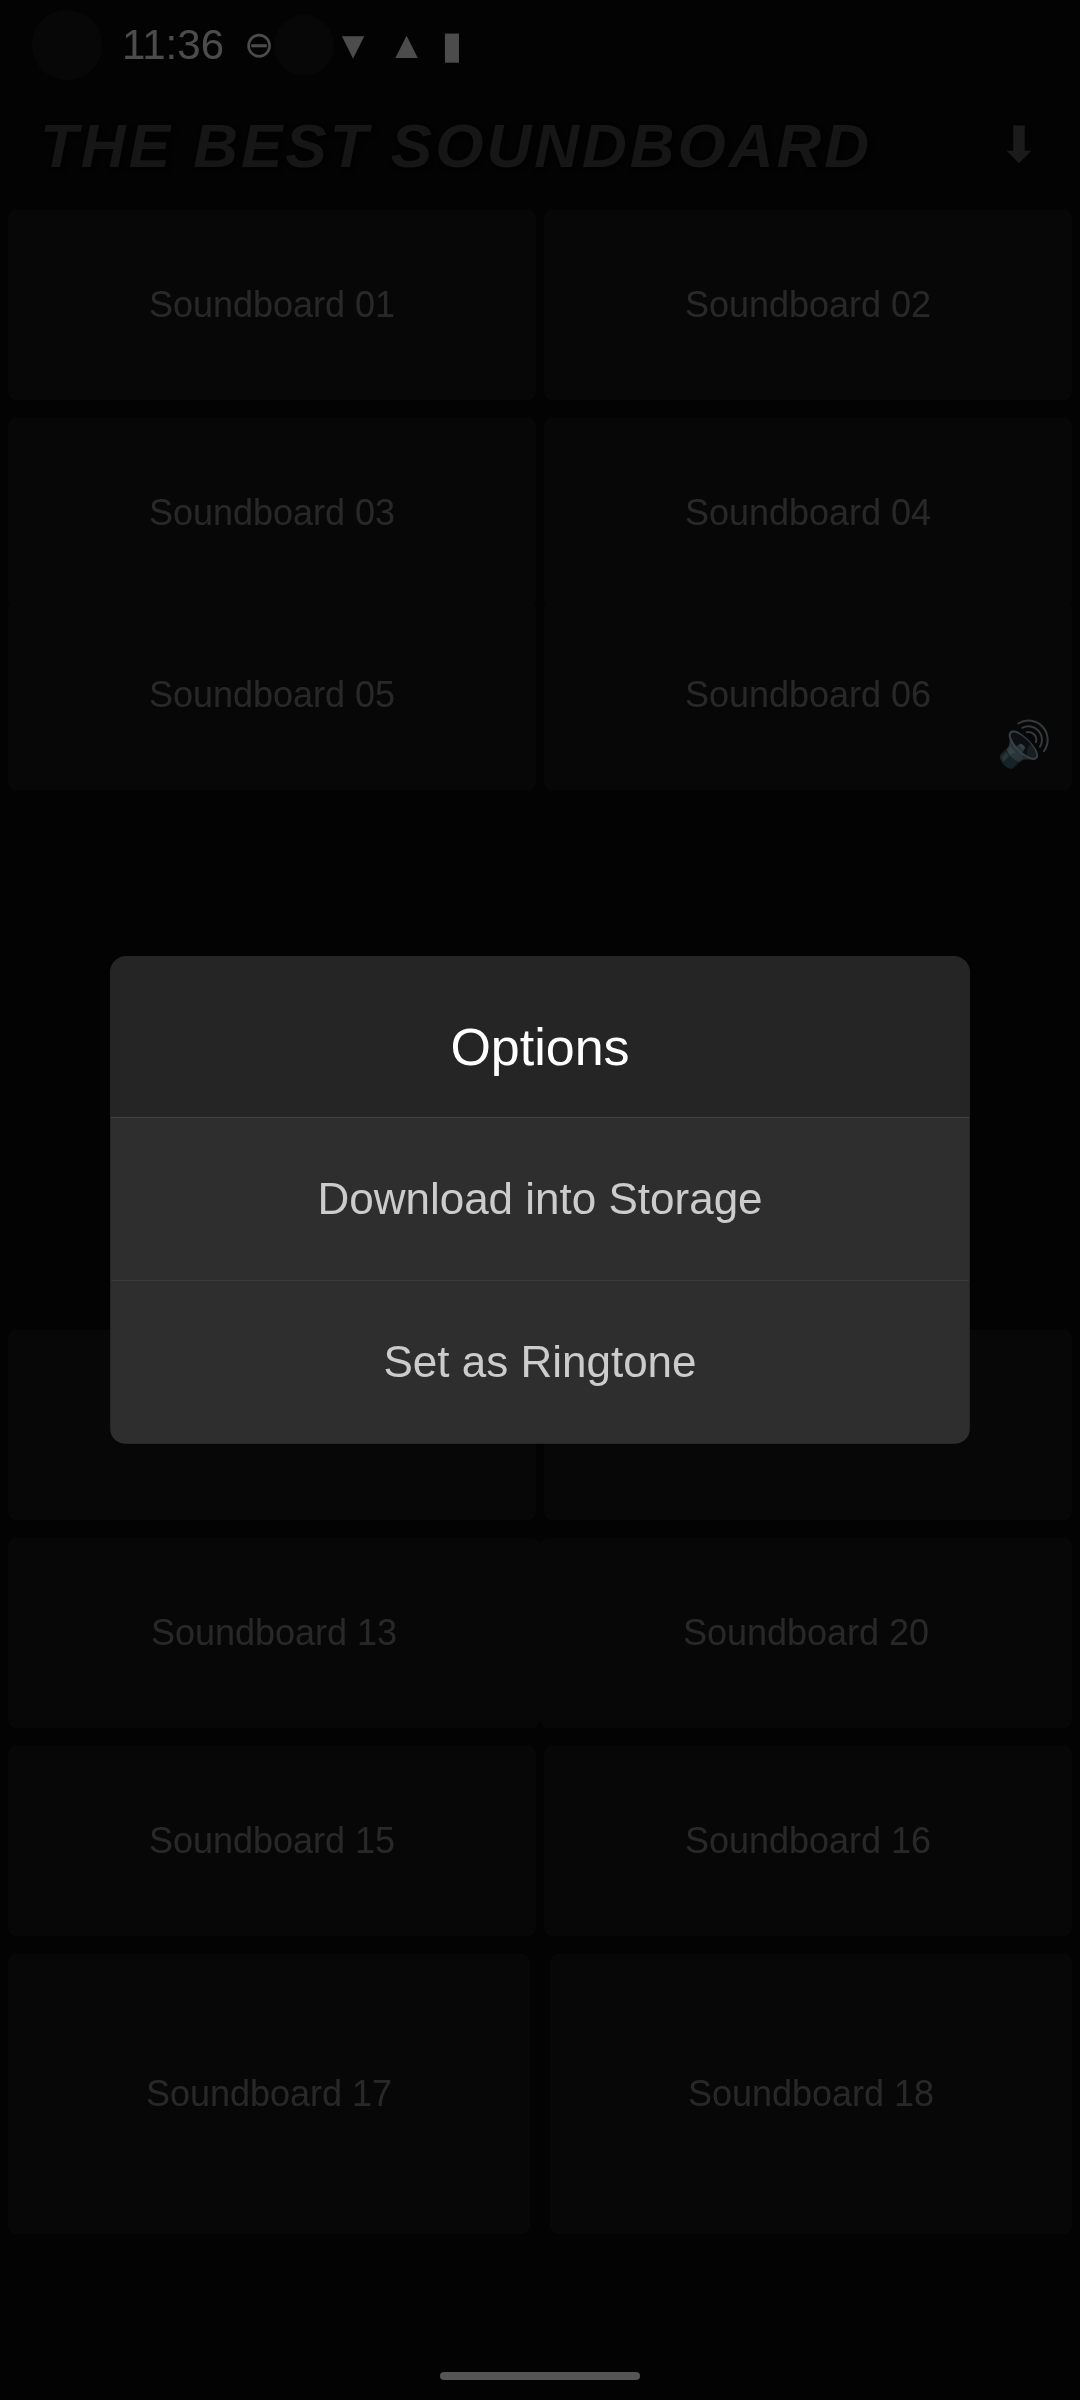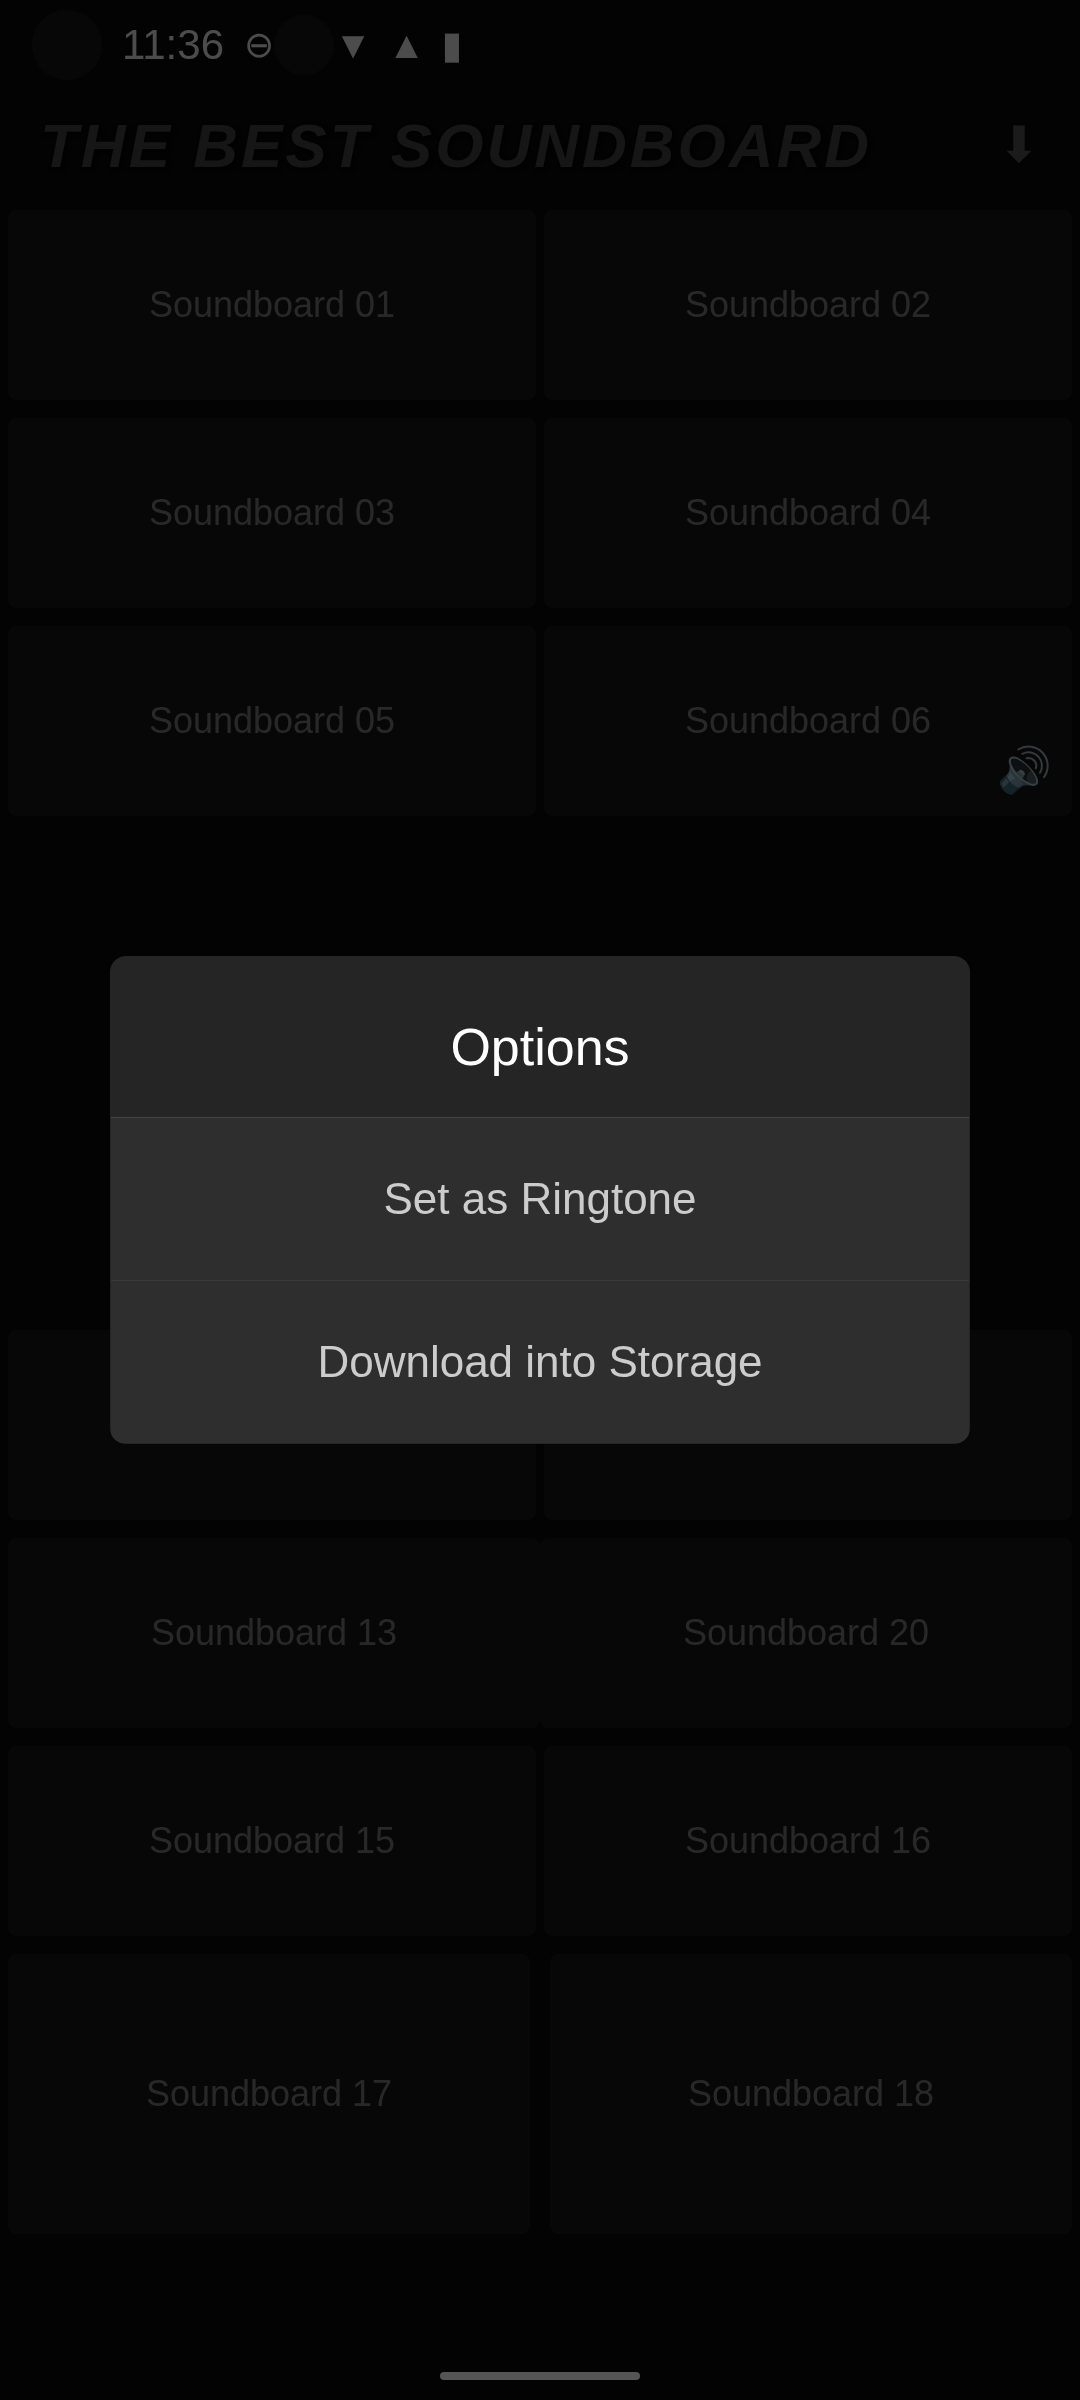--- a/index.html
+++ b/index.html
@@ -213,21 +213,21 @@
 
 <div style="position:absolute;top:418px;left:8px;right:8px;display:grid;grid-template-columns:1fr 1fr;gap:8px;">
   <div class="grid-item">
     <span class="grid-item-label">Soundboard 03</span>
   </div>
   <div class="grid-item">
     <span class="grid-item-label">Soundboard 04</span>
   </div>
 </div>
 
-<div style="position:absolute;top:626px;left:8px;right:8px;display:grid;grid-template-columns:1fr 1fr;gap:8px;">
+<div style="position:absolute;top:600px;left:8px;right:8px;display:grid;grid-template-columns:1fr 1fr;gap:8px;">
   <div class="grid-item">
     <span class="grid-item-label">Soundboard 05</span>
   </div>
   <div class="grid-item">
     <span class="grid-item-label">Soundboard 06</span>
     <span class="speaker-icon-overlay">🔊</span>
   </div>
 </div>
 
 <div style="position:absolute;top:1330px;left:8px;right:8px;display:grid;grid-template-columns:1fr 1fr;gap:8px;">
@@ -263,18 +263,18 @@
   </div>
   <div class="grid-item" style="height:280px;">
     <span class="grid-item-label">Soundboard 18</span>
   </div>
 </div>
 
 <div class="overlay">
 
   <div class="options-dialog">
     <div class="options-title">Options</div>
+    <button class="options-btn">Download into Storage</button>
     <button class="options-btn">Set as Ringtone</button>
-    <button class="options-btn">Download into Storage</button>
   </div>
 </div>
 
 <div class="bottom-bar"></div>
 
 </body></html>

